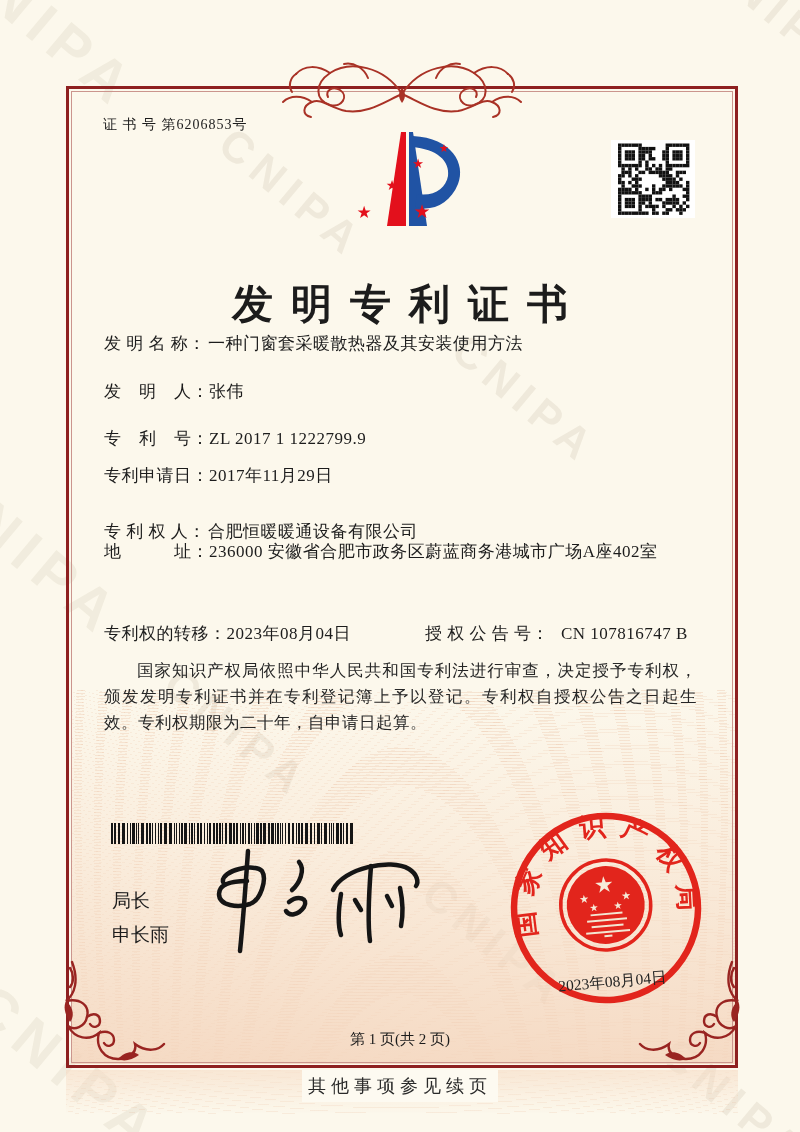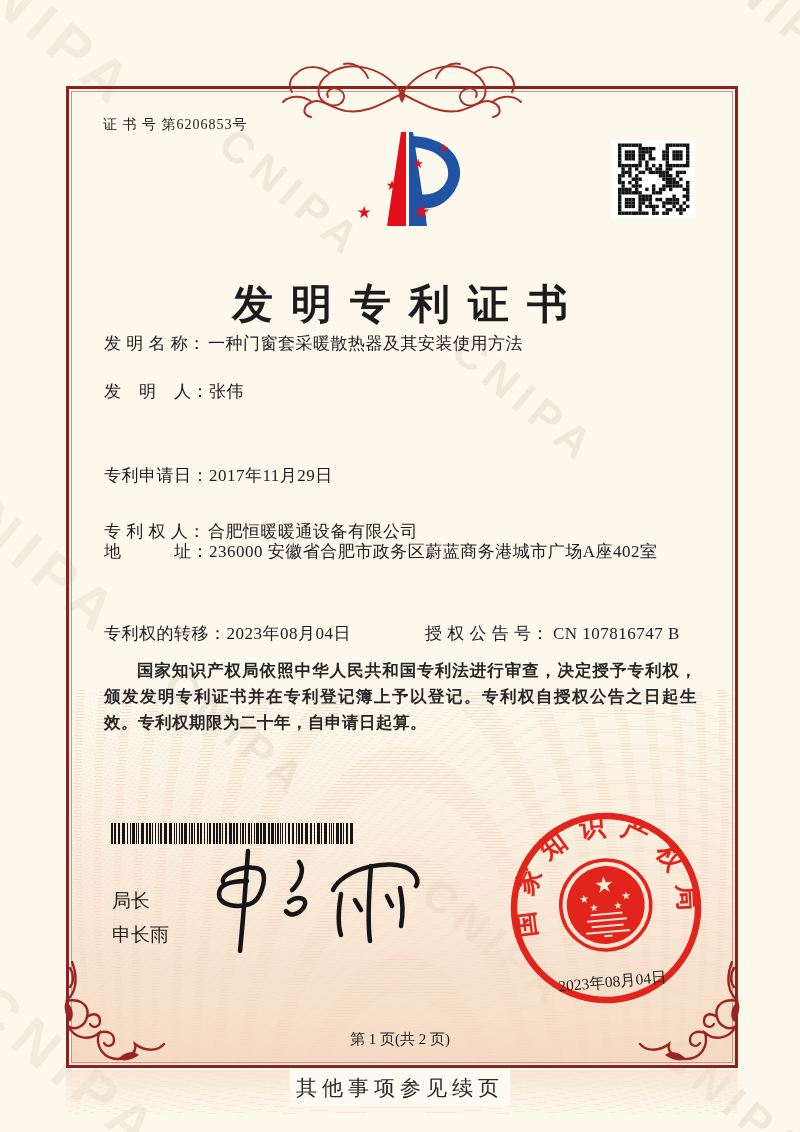--- a/index.html
+++ b/index.html
@@ -48,41 +48,41 @@
     font-size:41px; font-weight:700; letter-spacing:18px; padding-left:18px;
     box-sizing:border-box;
     margin-top:44px;
   }
   .field-row{position:absolute; left:104px; font-size:17px; letter-spacing:.5px;text-decoration:underline;}
   .field-label{display:inline-block; min-width:104px; vertical-align:top;}
   .field-value{display:inline-block; vertical-align:top; max-width:515px; word-break:break-all; line-height:24px;}
   .row-0{top:332px}.row-1{top:380px}.row-2{top:427px}
   .row-3{top:464px}.row-4{top:520px}.row-5{top:540px}.row-6{top:622px}
   .field-group-right{position:absolute; left:321px; top:0; white-space:nowrap;}
-  .field-group-right .field-label{min-width:0; margin-right:4px;text-align:right;}
+  .field-group-right .field-label{min-width:0; margin-right:12px;text-align:right;}
   .body-text{
     position:absolute; left:104px; top:658px; width:597px;
     font-size:16.5px; line-height:26px; text-align:justify; color:#262626;
     letter-spacing:.5px;
   }
-  .body-text p{margin:0 4px 10px 0; text-indent:2em;font-weight:bold;}
+  .body-text p{margin:0 4px 10px 0; text-indent:2em;}
   .barcode{position:absolute; left:111px; top:823px;}
   .signer{
     position:absolute; left:112px; top:884px;
     font-family:"Liberation Sans", sans-serif; font-size:19px; line-height:34px;
   }
   .signature{position:absolute; left:195px; top:838px;}
   .seal{position:absolute; left:506px; top:808px; z-index:6; transform:rotate(-5deg);}
   .page-num{position:absolute; left:0; top:1030px; width:100%; text-align:center; font-size:15px;}
   .continuation{
     position:absolute; left:0; top:1070px; width:100%; text-align:center; z-index:6;
   }
   .continuation span{
     display:inline-block; background:#fdfaf1; padding:4px 6px;
-    font-size:21px; letter-spacing:5px; color:#2a2a2a;
+    font-size:18px; letter-spacing:5px; color:#2a2a2a;
   }
 </style>
 </head>
 <body>
 
 <div class="page">
 
   <span class="wm wm-lg" style="left:-70px; top:-10px;">CNIPA</span>
   <span class="wm" style="left:690px; top:-14px;">CNIPA</span>
   <span class="wm" style="left:205px; top:168px;">CNIPA</span>
@@ -399,20 +399,23 @@
       </svg>
 
     <div class="doc-title">发明专利证书</div>
 
     <div class="field-row row-0">
       <span class="field-label">发 明 名 称：</span><span class="field-value">一种门窗套采暖散热器及其安装使用方法</span>
     </div>
     <div class="field-row row-1">
       <span class="field-label">发　明　人：</span><span class="field-value">张伟</span>
     </div>
+    <div class="field-row row-2">
+      <span class="field-label">专　利　号：</span><span class="field-value">ZL 2017 1 1222799.9</span>
+    </div>
     <div class="field-row row-3">
       <span class="field-label">专利申请日：</span><span class="field-value">2017年11月29日</span>
     </div>
     <div class="field-row row-4">
       <span class="field-label">专 利 权 人：</span><span class="field-value">合肥恒暖暖通设备有限公司</span>
     </div>
     <div class="field-row row-5">
       <span class="field-label">地　　　址：</span><span class="field-value">236000 安徽省合肥市政务区蔚蓝商务港城市广场A座402室</span>
     </div>
     <div class="field-row row-6">

